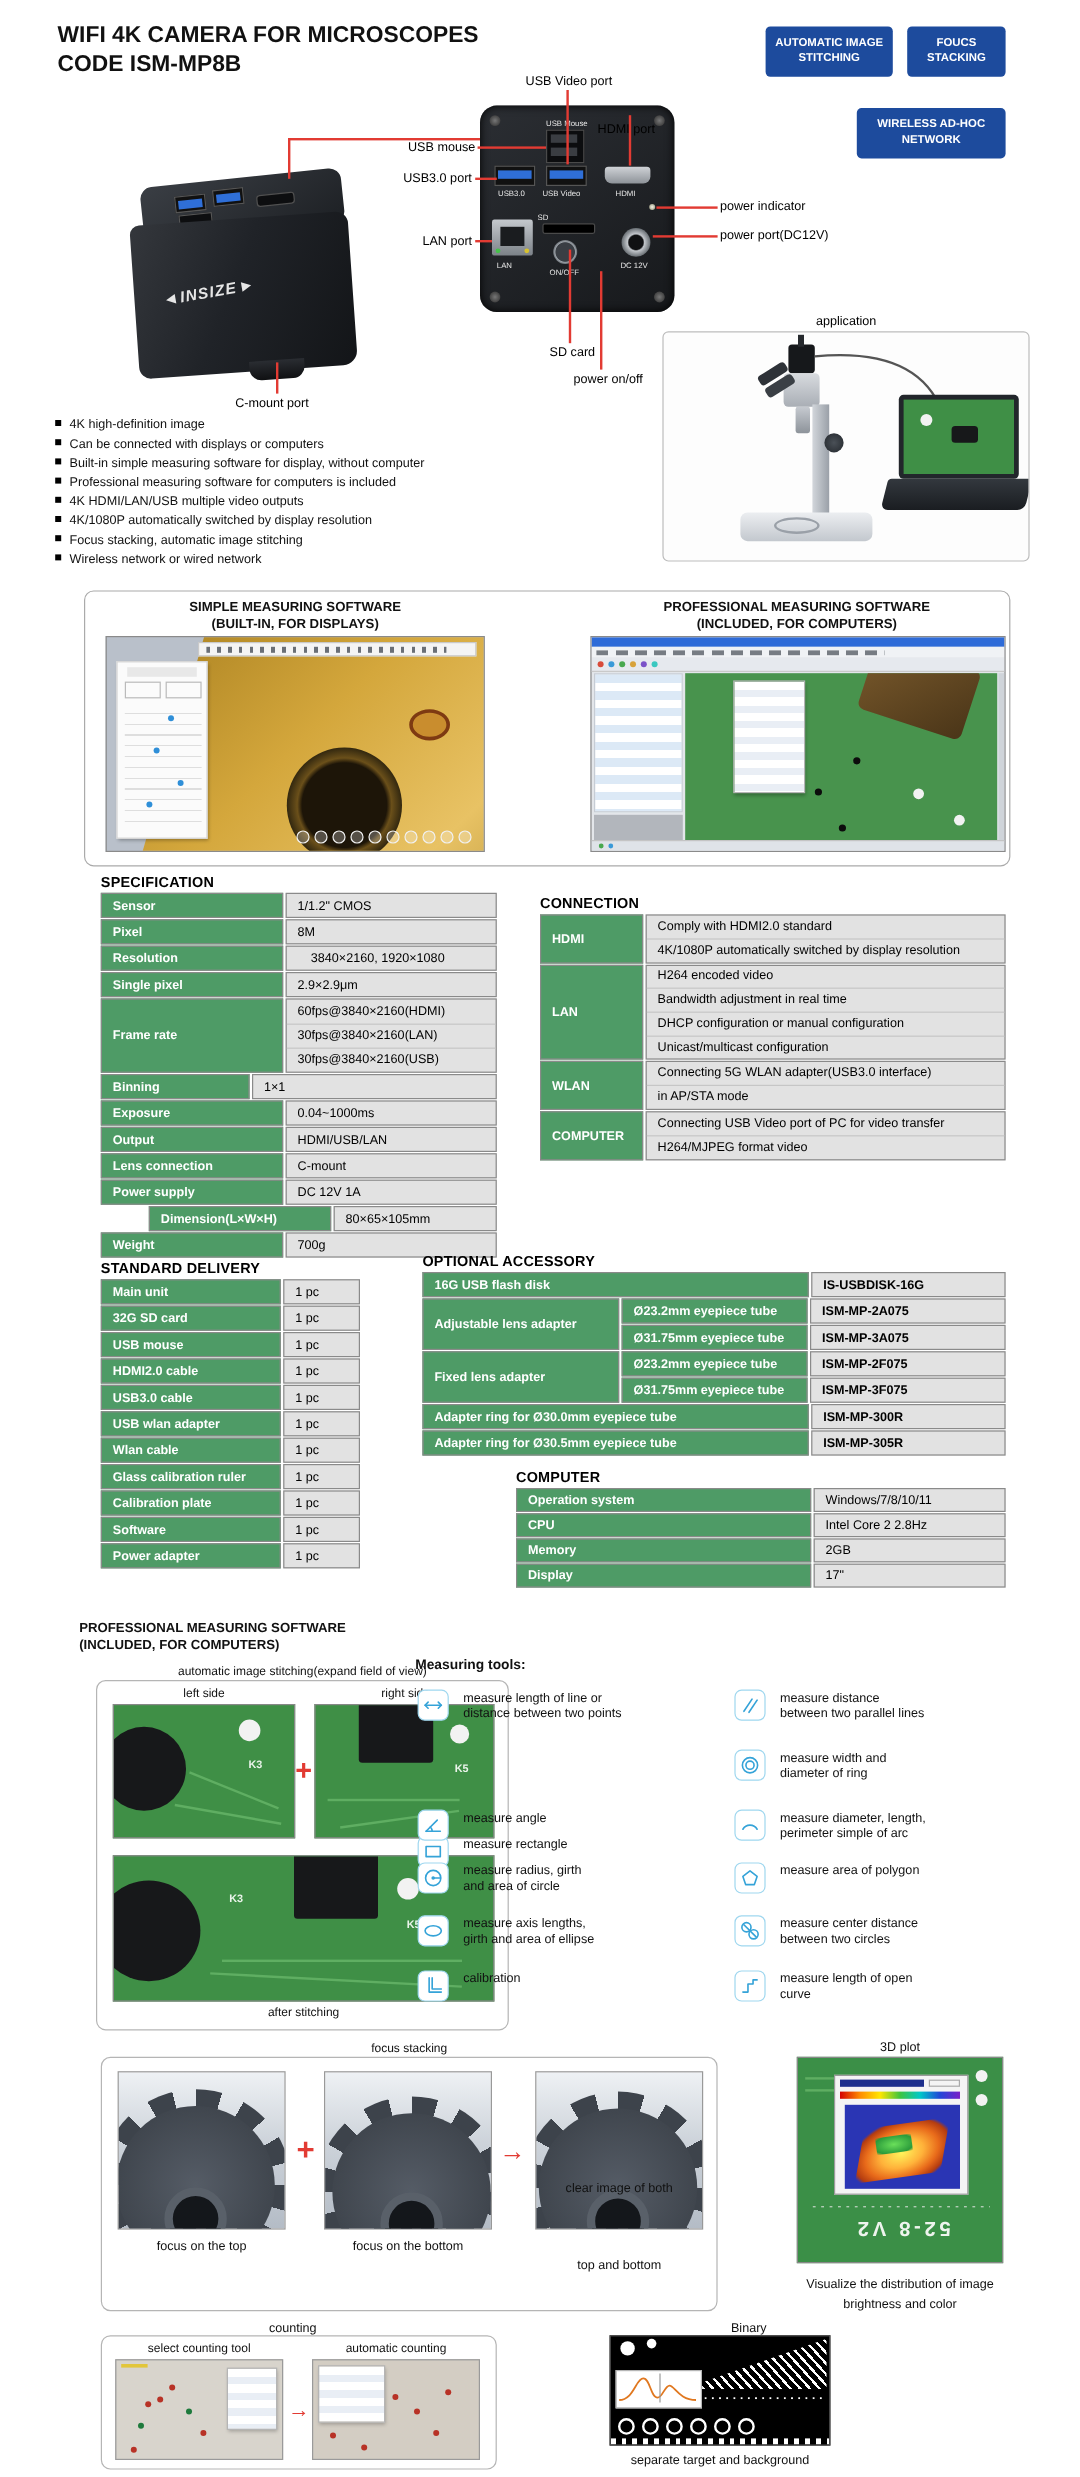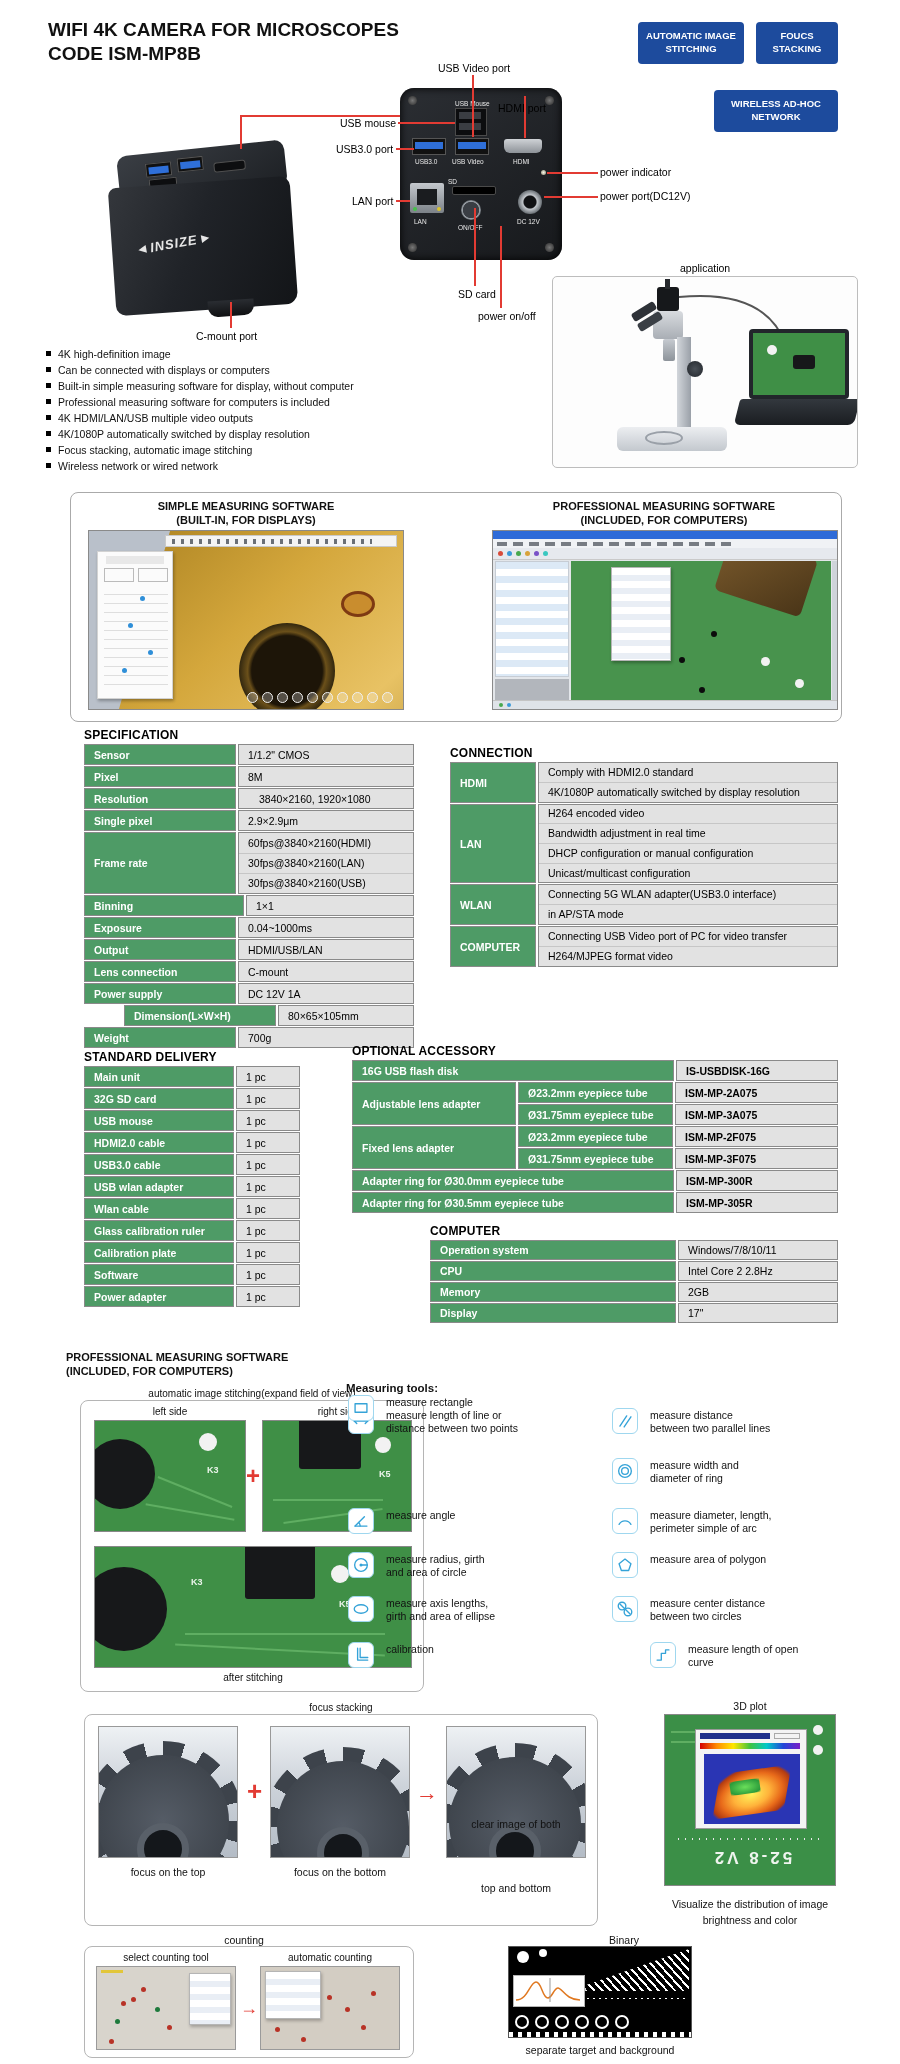--- a/index.html
+++ b/index.html
@@ -269,21 +269,21 @@
     </div>
   <div class="trow">
     <div class="tlabel" style="width:152px;height:62px;">Frame rate</div>
     <div class="tval vcol" style="flex:1;height:62px;padding-left:0;">
       <div class="vline" style="padding-left:9px;">60fps@3840×2160(HDMI)</div>
       <div class="vline" style="padding-left:9px;">30fps@3840×2160(LAN)</div>
       <div class="vline" style="padding-left:9px;">30fps@3840×2160(USB)</div>
     </div>
   </div>
   <div class="trow">
-      <div class="tlabel r21" style="width:160px;">Binning</div>
+      <div class="tlabel r21" style="width:124px;">Binning</div>
       <div class="tval r21" style="flex:1;">1×1</div>
     </div>
   <div class="trow">
       <div class="tlabel r21" style="width:152px;">Exposure</div>
       <div class="tval r21" style="flex:1;">0.04~1000ms</div>
     </div>
   <div class="trow">
       <div class="tlabel r21" style="width:152px;">Output</div>
       <div class="tval r21" style="flex:1;">HDMI/USB/LAN</div>
     </div>
@@ -505,21 +505,21 @@
       <svg width="22" height="22" viewBox="0 0 26 26">
         <line x1="7" y1="19" x2="15" y2="7"></line>
         <line x1="12" y1="20" x2="20" y2="8"></line>
       </svg>
     </span>
   <div class="ttext">
       <div>measure distance</div>
       <div>between two parallel lines</div>
     </div>
 </div>
-<div class="tool" style="left:348px;top:1395px;width:250px;">
+<div class="tool" style="left:348px;top:1530px;width:250px;">
   <span class="ticon">
       <svg width="22" height="22" viewBox="0 0 26 26">
         <rect x="6" y="8" width="14" height="10"></rect>
       </svg>
     </span>
   <div class="ttext">
       <div>measure rectangle</div>
       <div></div>
     </div>
 </div>
@@ -612,21 +612,21 @@
       <svg width="22" height="22" viewBox="0 0 26 26">
         <path d="M9,5 L9,19 L21,19"></path>
         <path d="M12,5 L12,16 L21,16"></path>
       </svg>
     </span>
   <div class="ttext">
       <div>calibration</div>
       <div></div>
     </div>
 </div>
-<div class="tool" style="left:612px;top:1642px;width:250px;margin-left:38px;">
+<div class="tool" style="left:612px;top:1642px;width:250px;">
   <span class="ticon">
       <svg width="22" height="22" viewBox="0 0 26 26">
         <path d="M6,19 L11,19 L11,11 L16,11 L16,7 L20,7"></path>
       </svg>
     </span>
   <div class="ttext">
       <div>measure length of open</div>
       <div>curve</div>
     </div>
 </div>

